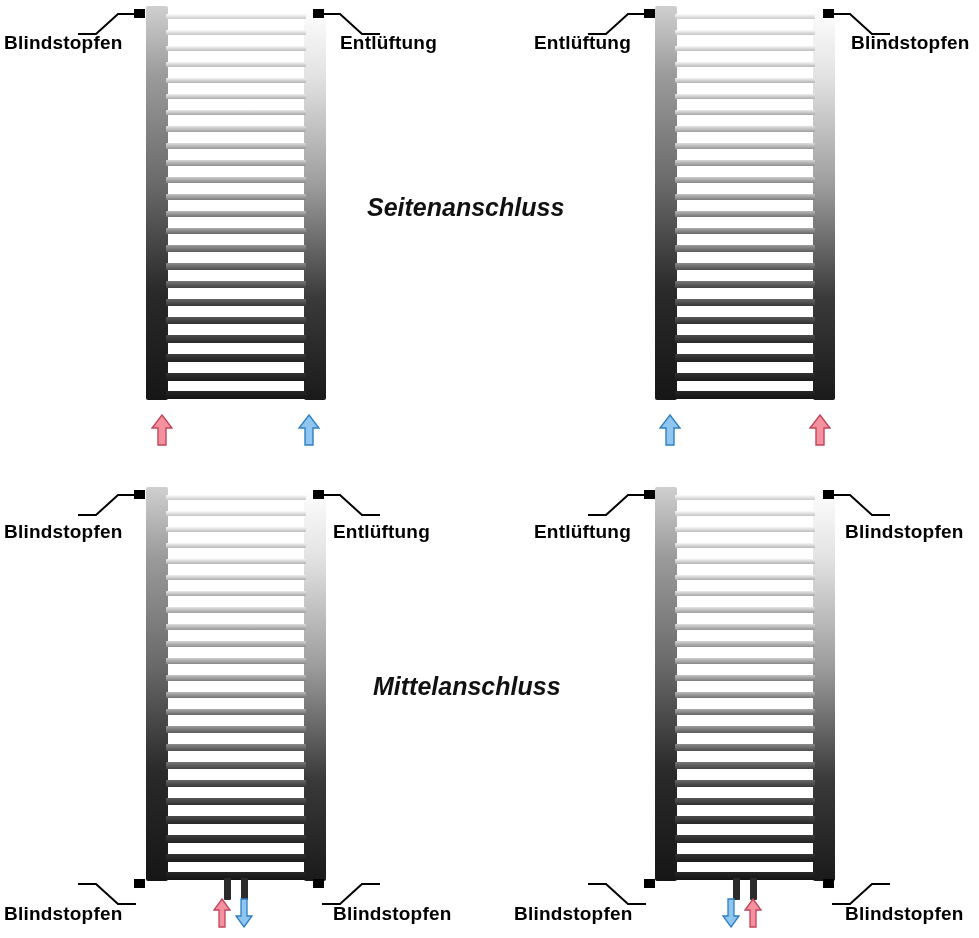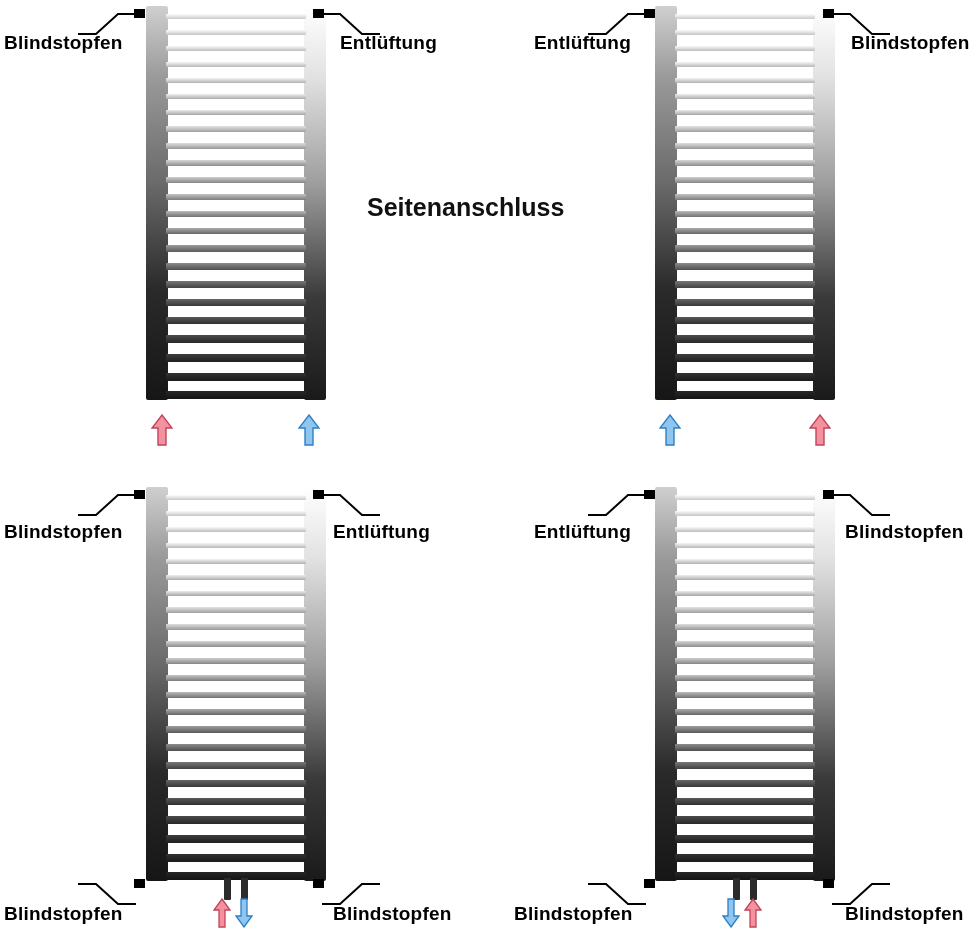--- a/index.html
+++ b/index.html
@@ -13,21 +13,21 @@
   .rail.right{right:0;}
   .rungs{position:absolute;left:20px;right:20px;top:0;bottom:0;}
   .rung{position:absolute;left:0;right:0;border-radius:1px;}
 
   
   .leader{position:absolute;}
   .leader svg{display:block;overflow:visible;}
 
   
   .lbl{position:absolute;font-size:19px;font-weight:bold;letter-spacing:.2px;white-space:nowrap;color:#000;}
-  .center-title{position:absolute;font-size:25px;font-weight:bold;color:#111;white-space:nowrap;}
+  .center-title{position:absolute;font-size:25px;font-weight:bold;color:#111;white-space:nowrap;font-style:italic;}
 
   
   .arrow{position:absolute;}
   .arrow svg{display:block;}
 
   
   .stub{position:absolute;background:#2b2b2b;width:7px;border-radius:1px;}
 </style>
 </head>
 <body>
@@ -294,14 +294,15 @@
     <svg width="18" height="30" viewBox="0 0 18 30">
       <polygon points="9,29 17,18 12,18 12,1 6,1 6,18 1,18" fill="#8fc6f0" stroke="#2f7fc4" stroke-width="1.3"></polygon>
     </svg>
   </div>
   <div class="arrow" style="left:744px;top:898px;">
     <svg width="18" height="30" viewBox="0 0 18 30">
       <polygon points="9,1 17,12 12,12 12,29 6,29 6,12 1,12" fill="#f4919e" stroke="#c2445a" stroke-width="1.3"></polygon>
     </svg>
   </div>
 
+  <div class="center-title" style="left:373px;top:672px;">Mittelanschluss</div>
 
 </div>
 
 </body></html>

